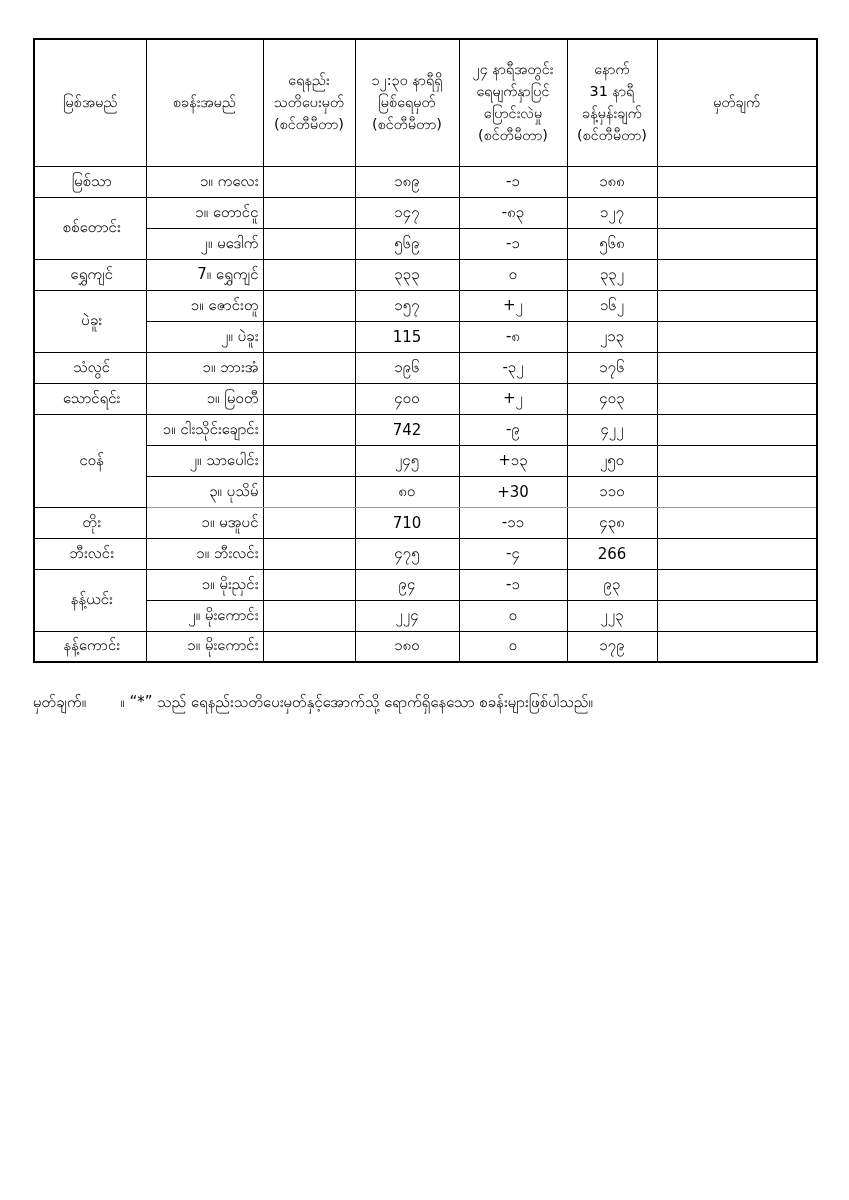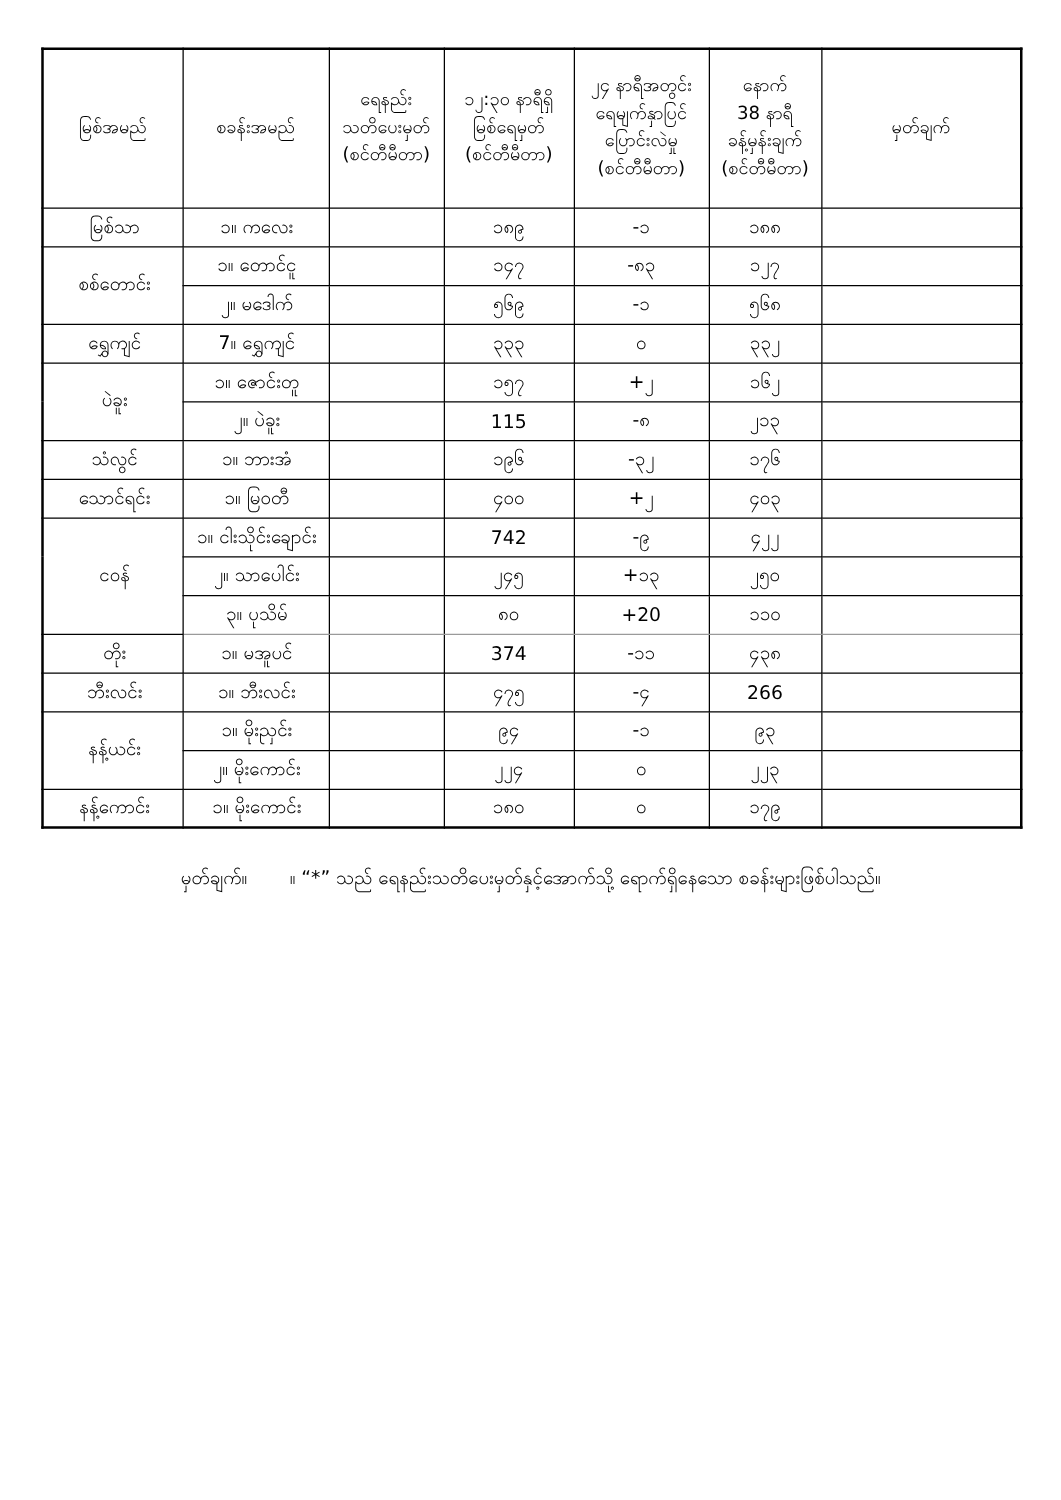--- a/index.html
+++ b/index.html
@@ -50,37 +50,36 @@
     font-size: 15px;
     vertical-align: middle;
     padding: 1px 4px;
     white-space: nowrap;
   }
   .river-cell {
     text-align: center;
     padding-left: 7px !important;
   }
   .station-cell {
-    text-align: center;
+    text-align: right;
     padding-left: 6px !important;
   }
   .num-cell {
     text-align: center;
   }
   tr.light-bottom td { border-bottom-color: #9a9a9a; }
   tr.light-top td { border-top-color: #9a9a9a; }
   .footnote {
     position: absolute;
     left: 33px;
     top: 692px;
     width: 783px;
     font-size: 15px;
     line-height: 1.4;
     white-space: nowrap;
-    text-align: center;
   }
   .footnote-label {
     display: inline-block;
     margin-right: 34px;
   }
 </style>
 </head>
 <body>
 
 <div class="page">
@@ -103,21 +102,21 @@
 သတိပေးမှတ်
 (စင်တီမီတာ)</th>
         <th>၁၂:၃၀ နာရီရှိ
 မြစ်ရေမှတ်
 (စင်တီမီတာ)</th>
         <th>၂၄ နာရီအတွင်း
 ရေမျက်နှာပြင်
 ပြောင်းလဲမှု
 (စင်တီမီတာ)</th>
         <th>နောက်
-38 နာရီ
+31 နာရီ
 ခန့်မှန်းချက်
 (စင်တီမီတာ)</th>
         <th>မှတ်ချက်</th>
       </tr>
     </thead>
     <tbody id="river-tbody">
         <tr>
           <td rowspan="1" class="river-cell">မြစ်သာ</td>
           <td class="station-cell">၁။ ကလေး</td>
           <td class="num-cell"></td>
@@ -201,29 +200,29 @@
           <td class="num-cell"></td>
           <td class="num-cell">၂၄၅</td>
           <td class="num-cell">+၁၃</td>
           <td class="num-cell">၂၅၀</td>
           <td class="num-cell"></td>
         </tr>
         <tr class="light-bottom">
           <td class="station-cell">၃။ ပုသိမ်</td>
           <td class="num-cell"></td>
           <td class="num-cell">၈၀</td>
-          <td class="num-cell">+20</td>
+          <td class="num-cell">+30</td>
           <td class="num-cell">၁၁၀</td>
           <td class="num-cell"></td>
         </tr>
         <tr class="light-top">
           <td rowspan="1" class="river-cell">တိုး</td>
           <td class="station-cell">၁။ မအူပင်</td>
           <td class="num-cell"></td>
-          <td class="num-cell">374</td>
+          <td class="num-cell">710</td>
           <td class="num-cell">-၁၁</td>
           <td class="num-cell">၄၃၈</td>
           <td class="num-cell"></td>
         </tr>
         <tr>
           <td rowspan="1" class="river-cell">ဘီးလင်း</td>
           <td class="station-cell">၁။ ဘီးလင်း</td>
           <td class="num-cell"></td>
           <td class="num-cell">၄၇၅</td>
           <td class="num-cell">-၄</td>

